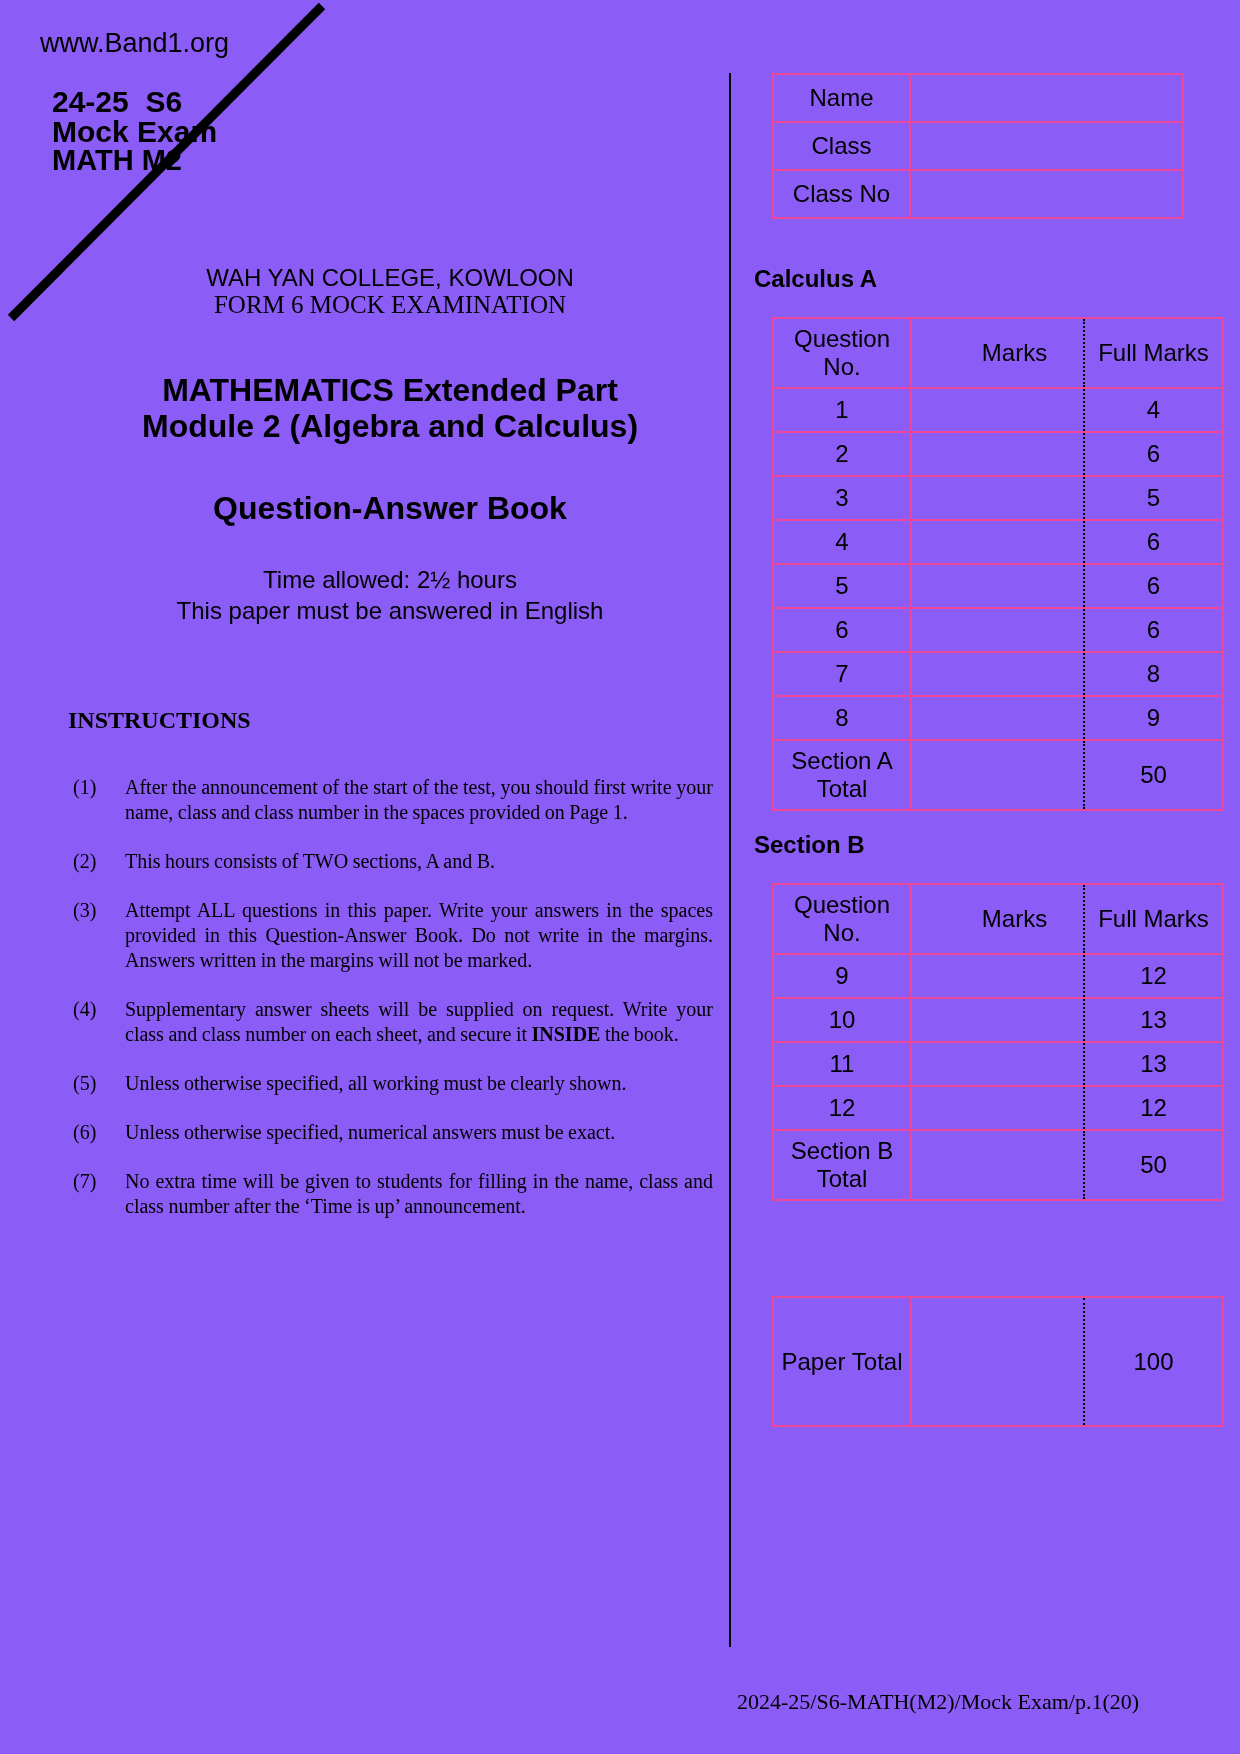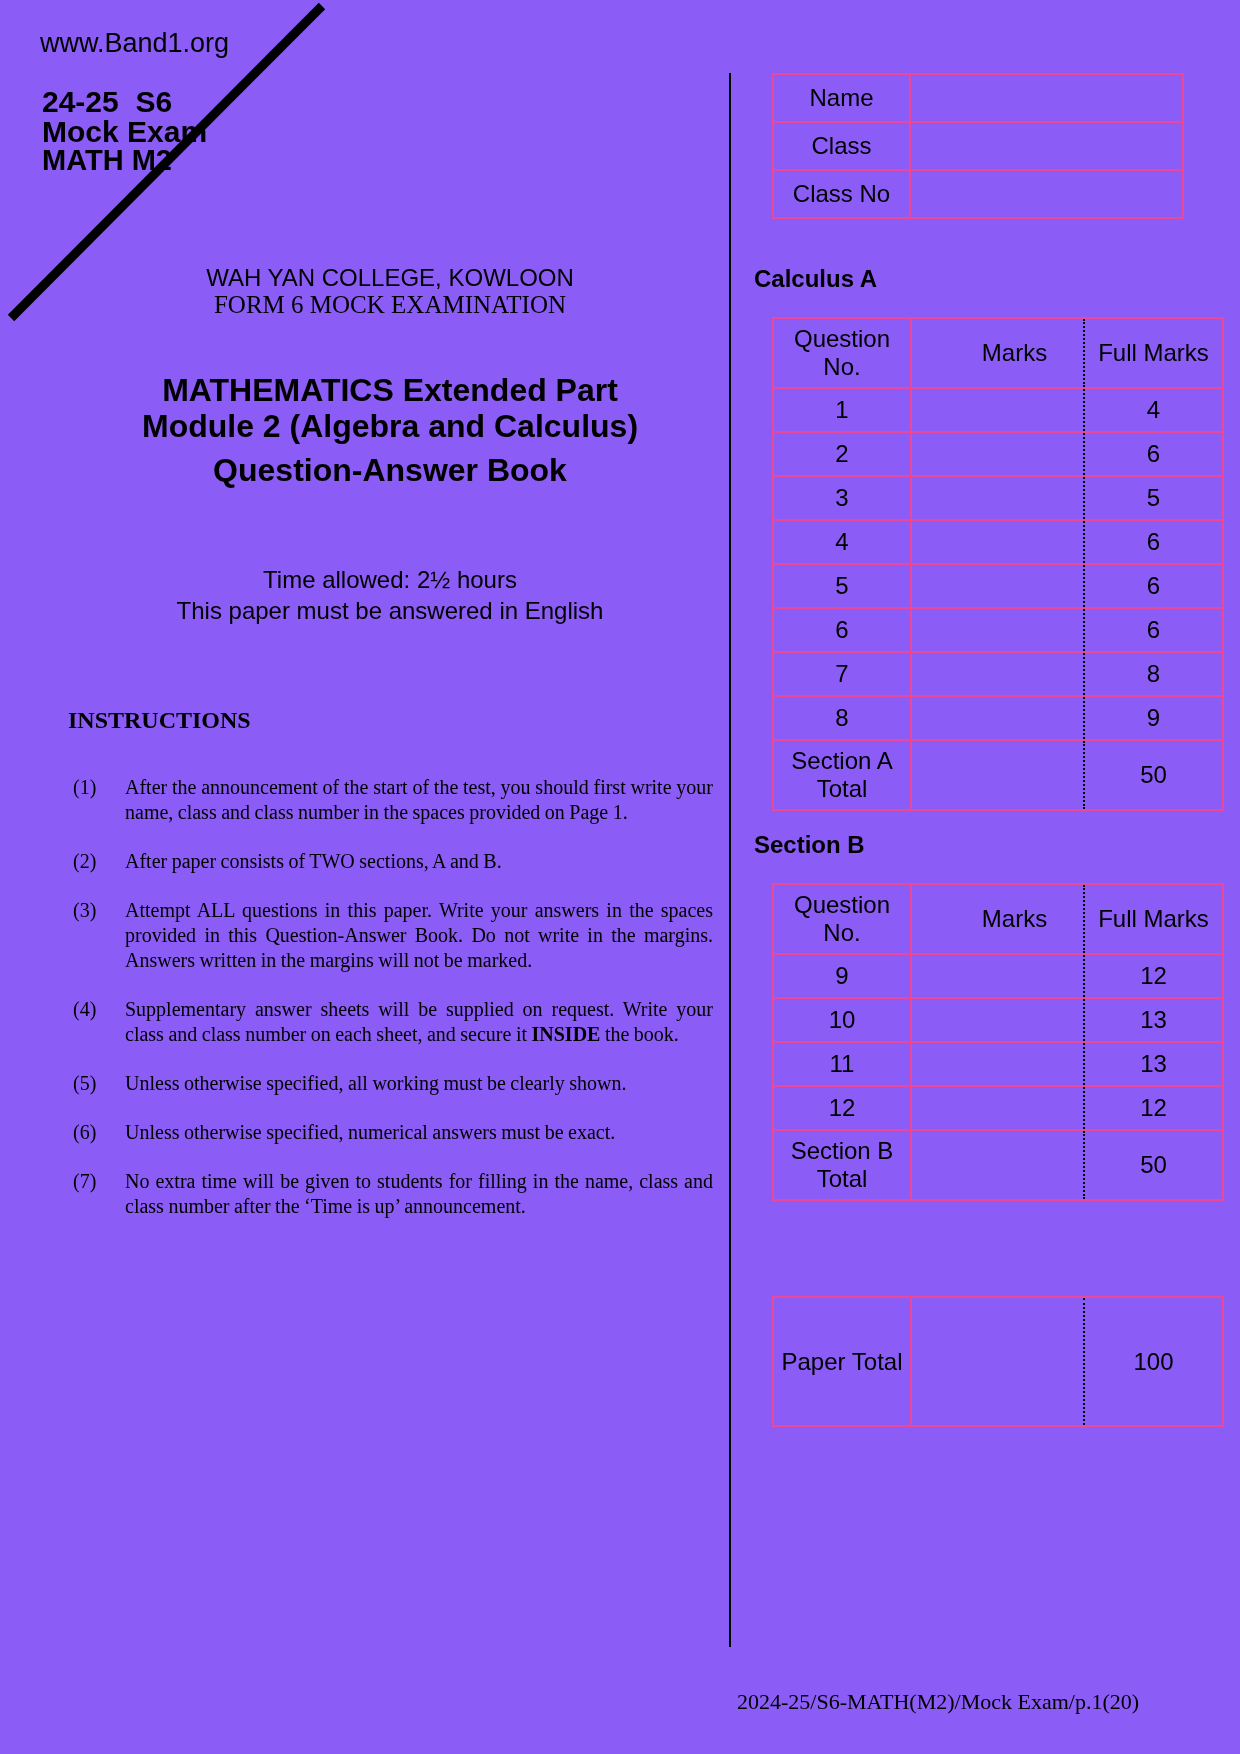--- a/index.html
+++ b/index.html
@@ -10,36 +10,36 @@
     margin: 0 auto;
     background: #8b5cf6;
     color: #000;
     font-family: "Liberation Sans", sans-serif;
     overflow: hidden;
   }
   .abs { position: absolute; }
 
   
   .watermark { left: 40px; top: 28px; font-size: 27px; }
-  .corner-label { left: 42px; top: 86px; font-weight: bold; }
+  .corner-label { left: 52px; top: 86px; font-weight: bold; }
   .corner-line1 { font-size: 30px; line-height: 31px; white-space: pre; }
   .corner-line2 { font-size: 30px; line-height: 30px; }
   .corner-line3 { font-size: 29px; line-height: 27px; }
   .diagonal-svg { left: 0; top: 0; }
 
   
   .divider { left: 729px; top: 73px; width: 2px; height: 1574px; background: #000; }
 
   
   .center-col { left: 50px; width: 680px; text-align: center; }
   .college-block { top: 264px; }
   .college-line1 { font-size: 24px; line-height: 27px; }
   .college-line2 { font-family: "Liberation Serif", serif; font-size: 25px; line-height: 27px; }
   .title-block { top: 372px; font-weight: bold; font-size: 32px; line-height: 36px; }
-  .book-line { top: 452px; font-weight: bold; font-size: 32px; line-height: 36px; }
+  .book-line { top: 490px; font-weight: bold; font-size: 32px; line-height: 36px; }
   .time-block { top: 564px; font-size: 24px; line-height: 31px; }
 
   
   .instructions-heading {
     left: 68px; top: 707px;
     font-family: "Liberation Serif", serif;
     font-weight: bold; font-size: 24px;
   }
   .instructions-list {
     left: 125px; top: 775px; width: 588px;
@@ -126,21 +126,21 @@
 
   <div class="abs instructions-heading">INSTRUCTIONS</div>
 
   <ol class="abs instructions-list">
     <li>
       <span class="inum">(1)</span>
       <span>After the announcement of the start of the test, you should first write your name, class and class number in the spaces provided on Page 1.</span>
     </li>
     <li>
       <span class="inum">(2)</span>
-      <span>After paper consists of TWO sections, A and B.</span>
+      <span>This hours consists of TWO sections, A and B.</span>
     </li>
     <li>
       <span class="inum">(3)</span>
       <span>Attempt ALL questions in this paper. Write your answers in the spaces provided in this Question-Answer Book. Do not write in the margins. Answers written in the margins will not be marked.</span>
     </li>
     <li>
       <span class="inum">(4)</span>
       <span>Supplementary answer sheets will be supplied on request. Write your class and class number on each sheet, and secure it </span><b>INSIDE</b><span> the book.</span>
     </li>
     <li>

